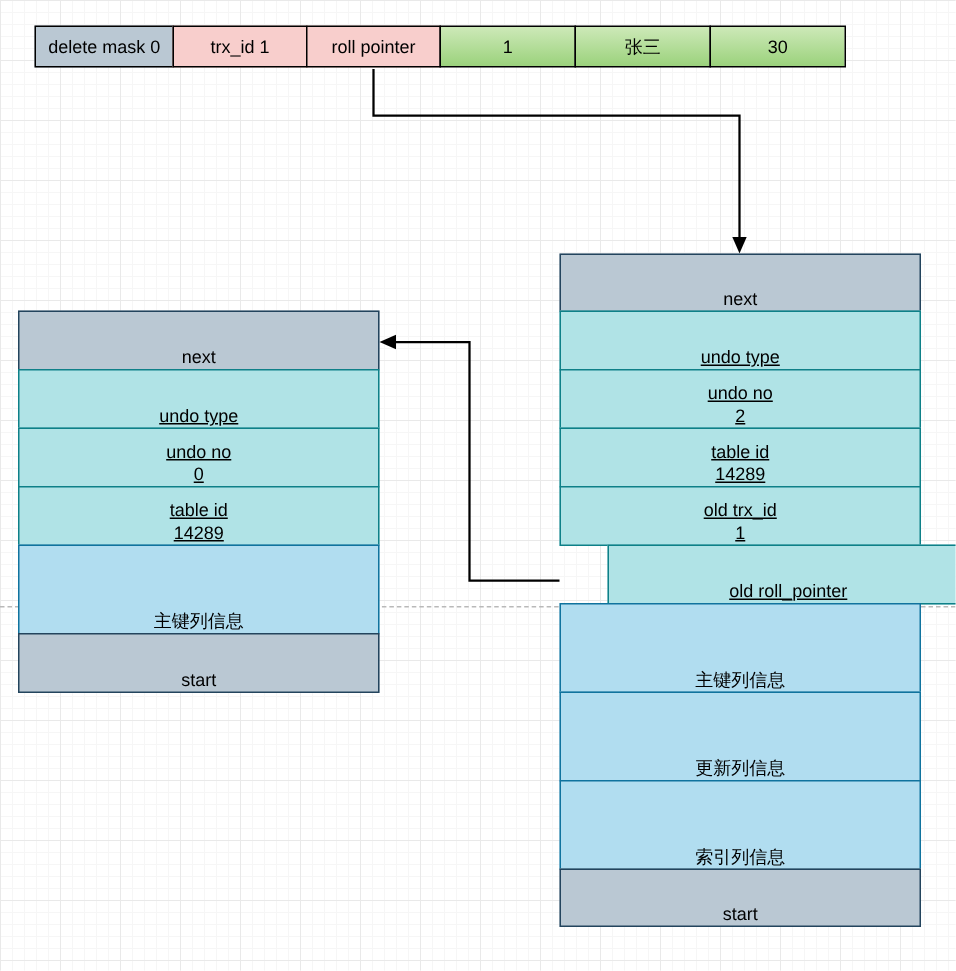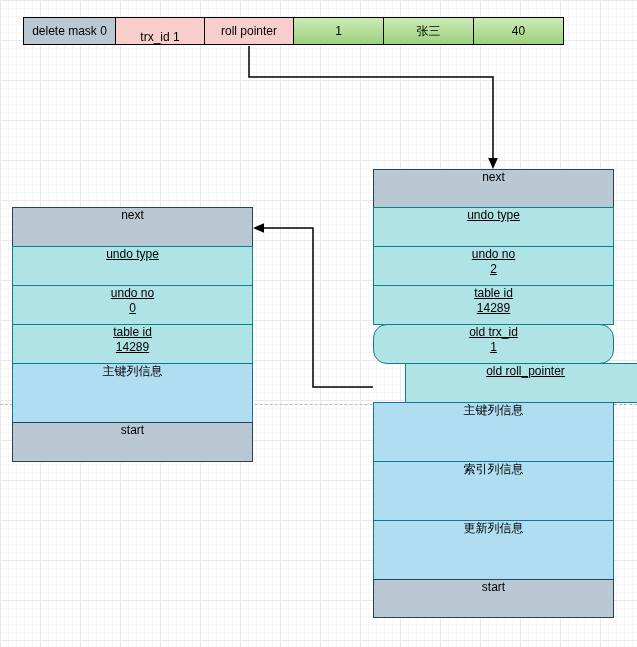--- a/index.html
+++ b/index.html
@@ -27,21 +27,21 @@
   }
   .record-row .cell{
     height:28px;display:flex;align-items:center;justify-content:center;
     box-sizing:border-box;border:1px solid #000;margin-left:-1px;
     font-size:12px;color:#000;white-space:nowrap;
   }
   .record-row .cell:first-child{margin-left:0;}
   .undo-box{position:absolute;z-index:2;width:241px;}
   .undo-box .cell{
     box-sizing:border-box;width:241px;margin-top:-1px;
-    display:flex;flex-direction:column;align-items:center;justify-content:flex-start;
+    display:flex;flex-direction:column;align-items:center;justify-content:flex-end;
     font-size:12px;color:#000;text-align:center;line-height:15px;
   }
   .undo-box .cell:first-child{margin-top:0;}
   .gray {background:var(--gray_fill); border:1px solid var(--gray_border);}
   .pink {background:var(--pink_fill); border:1px solid var(--pink_border);}
   .green{background:linear-gradient(var(--green_fill_top), var(--green_fill_bottom)); border:1px solid var(--green_border);}
   .teal {background:var(--teal_fill); border:1px solid var(--teal_border);text-decoration:underline;}
   .blue {background:var(--blue_fill); border:1px solid var(--blue_border);}
   .arrows{position:absolute;left:0;top:0;width:637px;height:647px;z-index:3;pointer-events:none;}
 </style>
@@ -49,34 +49,34 @@
 <body>
 
 <div class="canvas">
 
   <div class="page-break"></div>
 
   <div class="record-row">
       <div class="cell gray" style="width: 93px;">
         <div class="line">delete mask 0</div>
       </div>
-      <div class="cell pink" style="width: 90px; align-items: flex-end;">
+      <div class="cell pink" style="width: 90px;">
         <div class="line">trx_id 1</div>
       </div>
       <div class="cell pink" style="width: 90px;">
         <div class="line">roll pointer</div>
       </div>
       <div class="cell green" style="width: 91px;">
         <div class="line">1</div>
       </div>
       <div class="cell green" style="width: 91px;">
         <div class="line">张三</div>
       </div>
       <div class="cell green" style="width: 91px;">
-        <div class="line">40</div>
+        <div class="line">30</div>
       </div>
     </div>
 
   <div class="undo-box" style="left:12px;top:207px;">
       <div class="cell gray" style="height: 40px;">
         <div class="line">next</div>
       </div>
       <div class="cell teal" style="height: 40px;">
         <div class="line">undo type</div>
       </div>
@@ -104,35 +104,35 @@
         <div class="line">undo type</div>
       </div>
       <div class="cell teal" style="height: 40px;">
         <div class="line">undo no</div>
         <div class="line">2</div>
       </div>
       <div class="cell teal" style="height: 40px;">
         <div class="line">table id</div>
         <div class="line">14289</div>
       </div>
-      <div class="cell teal" style="height: 40px; border-radius: 14px;">
+      <div class="cell teal" style="height: 40px;">
         <div class="line">old trx_id</div>
         <div class="line">1</div>
       </div>
       <div class="cell teal" style="height: 40px; margin-left: 32px;">
         <div class="line">old roll_pointer</div>
       </div>
       <div class="cell blue" style="height: 60px;">
         <div class="line">主键列信息</div>
       </div>
       <div class="cell blue" style="height: 60px;">
-        <div class="line">索引列信息</div>
+        <div class="line">更新列信息</div>
       </div>
       <div class="cell blue" style="height: 60px;">
-        <div class="line">更新列信息</div>
+        <div class="line">索引列信息</div>
       </div>
       <div class="cell gray" style="height: 39px;">
         <div class="line">start</div>
       </div>
     </div>
 
   <svg class="arrows" viewBox="0 0 637 647" xmlns="http://www.w3.org/2000/svg">
     <g>
       <polyline points="249,46 249,77 493,77 493,160" fill="none" stroke="#000" stroke-width="1.5"></polyline>
       <polygon points="493,169 488.2,158 497.8,158" fill="#000"></polygon>

